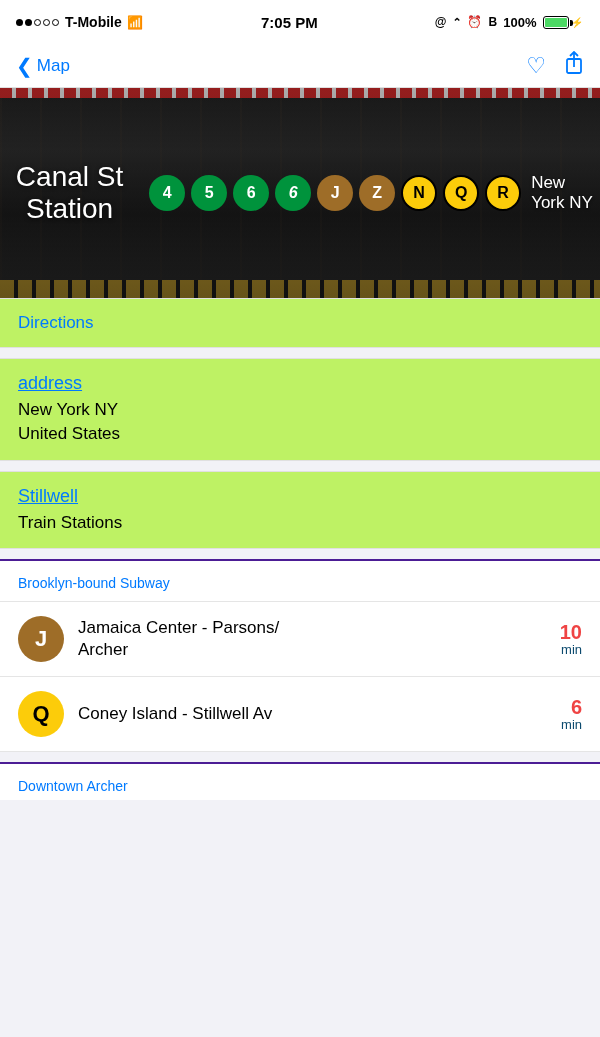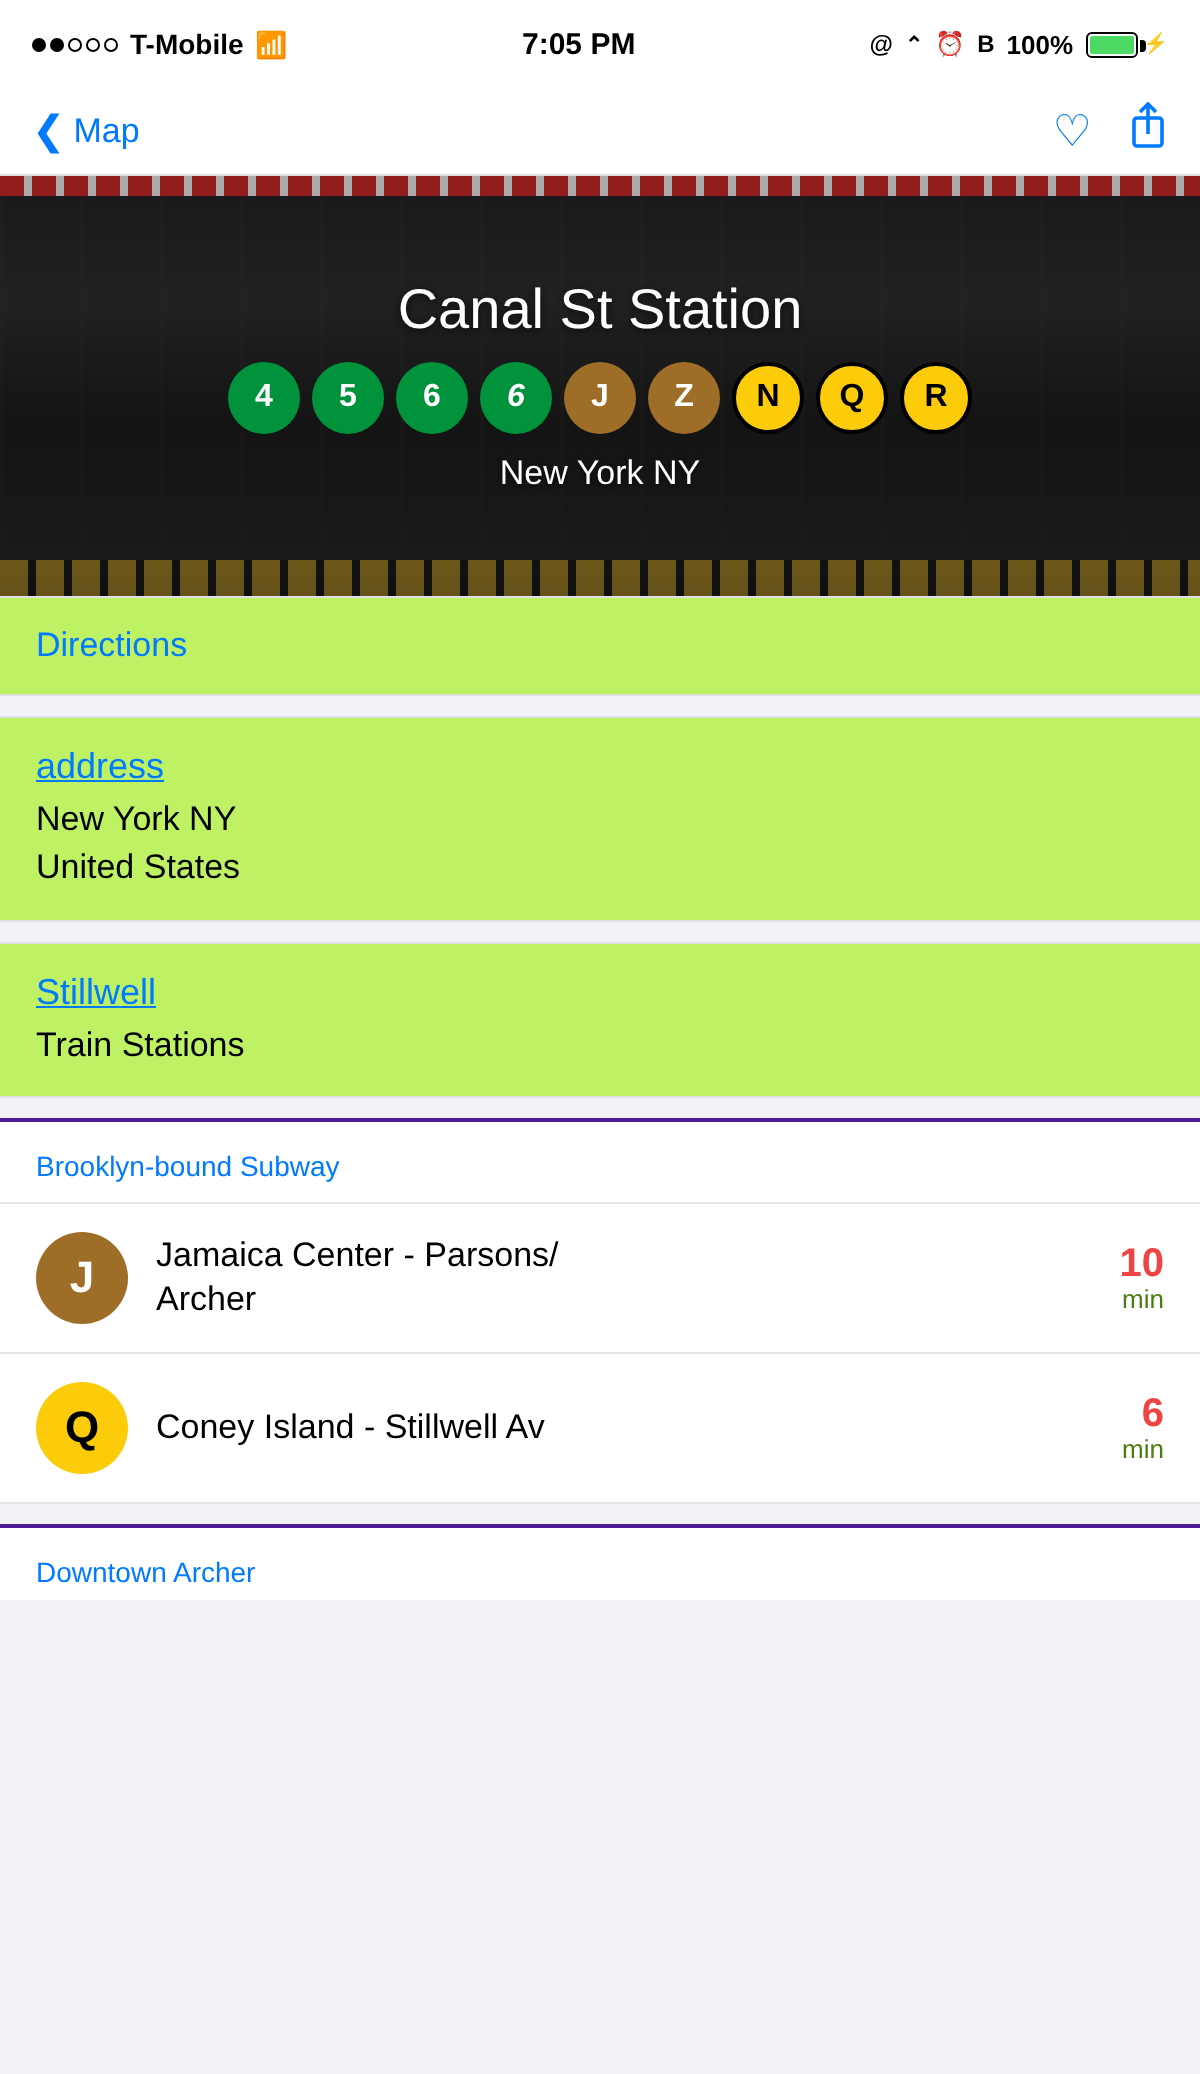--- a/index.html
+++ b/index.html
@@ -121,21 +121,21 @@
       background: repeating-linear-gradient(
         90deg,
         #cc2222 0px, #cc2222 12px,
         #eee 12px, #eee 16px
       );
     }
     .hero-content {
       position: relative;
       z-index: 2;
       display: flex;
-      flex-direction: column;
+      flex-direction: row;
       align-items: center;
       gap: 10px;
     }
     .hero-title {
       color: #fff;
       font-size: 28px;
       font-weight: 300;
       text-align: center;
       text-shadow: 0 1px 4px rgba(0,0,0,0.7);
     }
@@ -235,21 +235,21 @@
       min-width: 50px;
     }
     .time-number {
       font-size: 20px;
       font-weight: 700;
       color: #ef4444;
       line-height: 1;
     }
     .time-unit {
       font-size: 13px;
-      color: #4d7c0f;
+      color: #0c4a6e;
       text-align: right;
     }
 
     .downtown-header {
       padding: 14px 18px 6px;
       color: #007aff;
       font-size: 14px;
       font-weight: 400;
     }
   </style>

